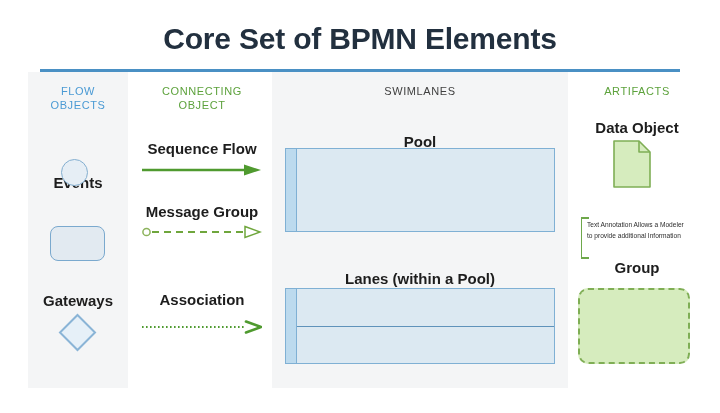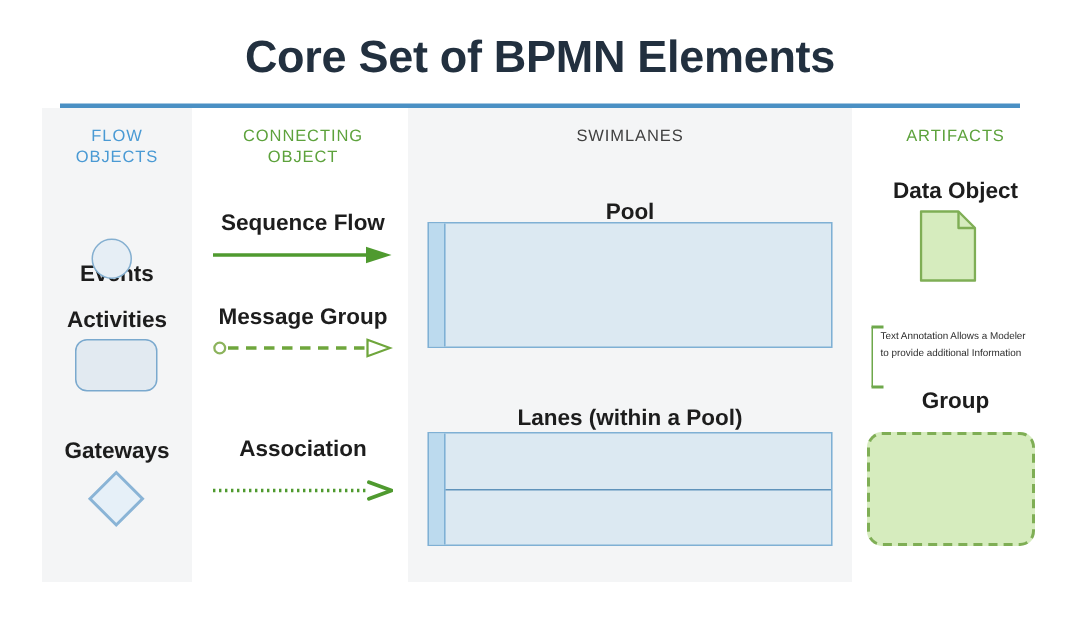--- a/index.html
+++ b/index.html
@@ -196,21 +196,20 @@
   <div class="col-head connect">
     <div>CONNECTING</div>
     <div>OBJECT</div>
   </div>
   <div class="col-head swim">SWIMLANES</div>
   <div class="col-head artifact">ARTIFACTS</div>
 
   <div class="lbl" style="left:28px; top:138px; width:100px;margin-top:36px;">Events</div>
   <div class="ev-circle"></div>
 
-  <div class="lbl" style="left:28px; top:205px; width:100px;">Activities</div>
   <div class="act-rect"></div>
 
   <div class="lbl" style="left:28px; top:292px; width:100px;">Gateways</div>
   <svg class="gw-diamond" viewBox="0 0 39 39">
     <polygon points="19.5,2 37,19.5 19.5,37 2,19.5" fill="#e6f0f8" stroke="#8ab4d6" stroke-width="2"></polygon>
   </svg>
 
   <div class="lbl" style="left:136px; top:140px; width:132px;">Sequence Flow</div>
   <svg class="conn-svg conn-seq" width="120" height="14" viewBox="0 0 120 14">
     <line x1="0" y1="7" x2="104" y2="7" stroke="#4f9a2f" stroke-width="2.4"></line>

